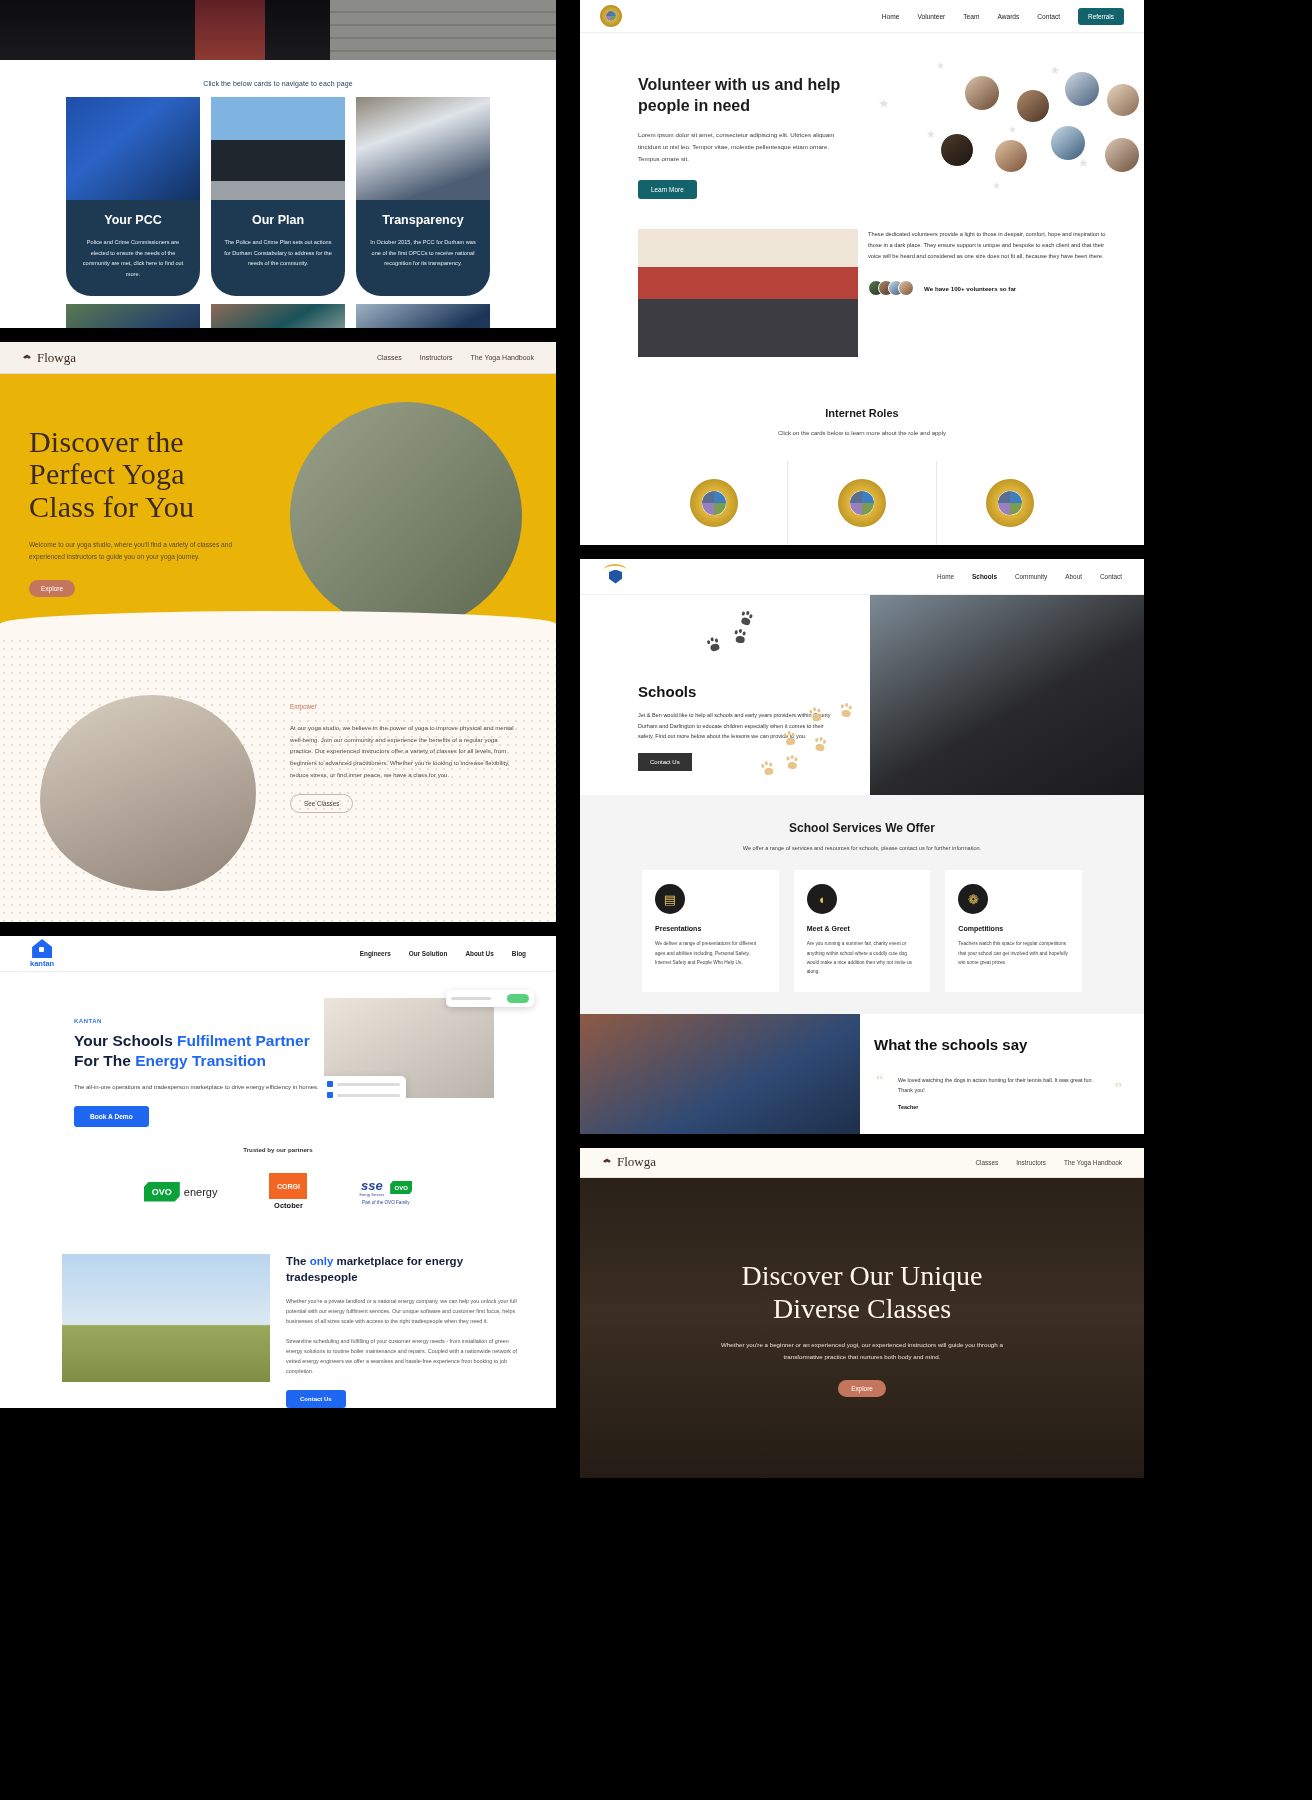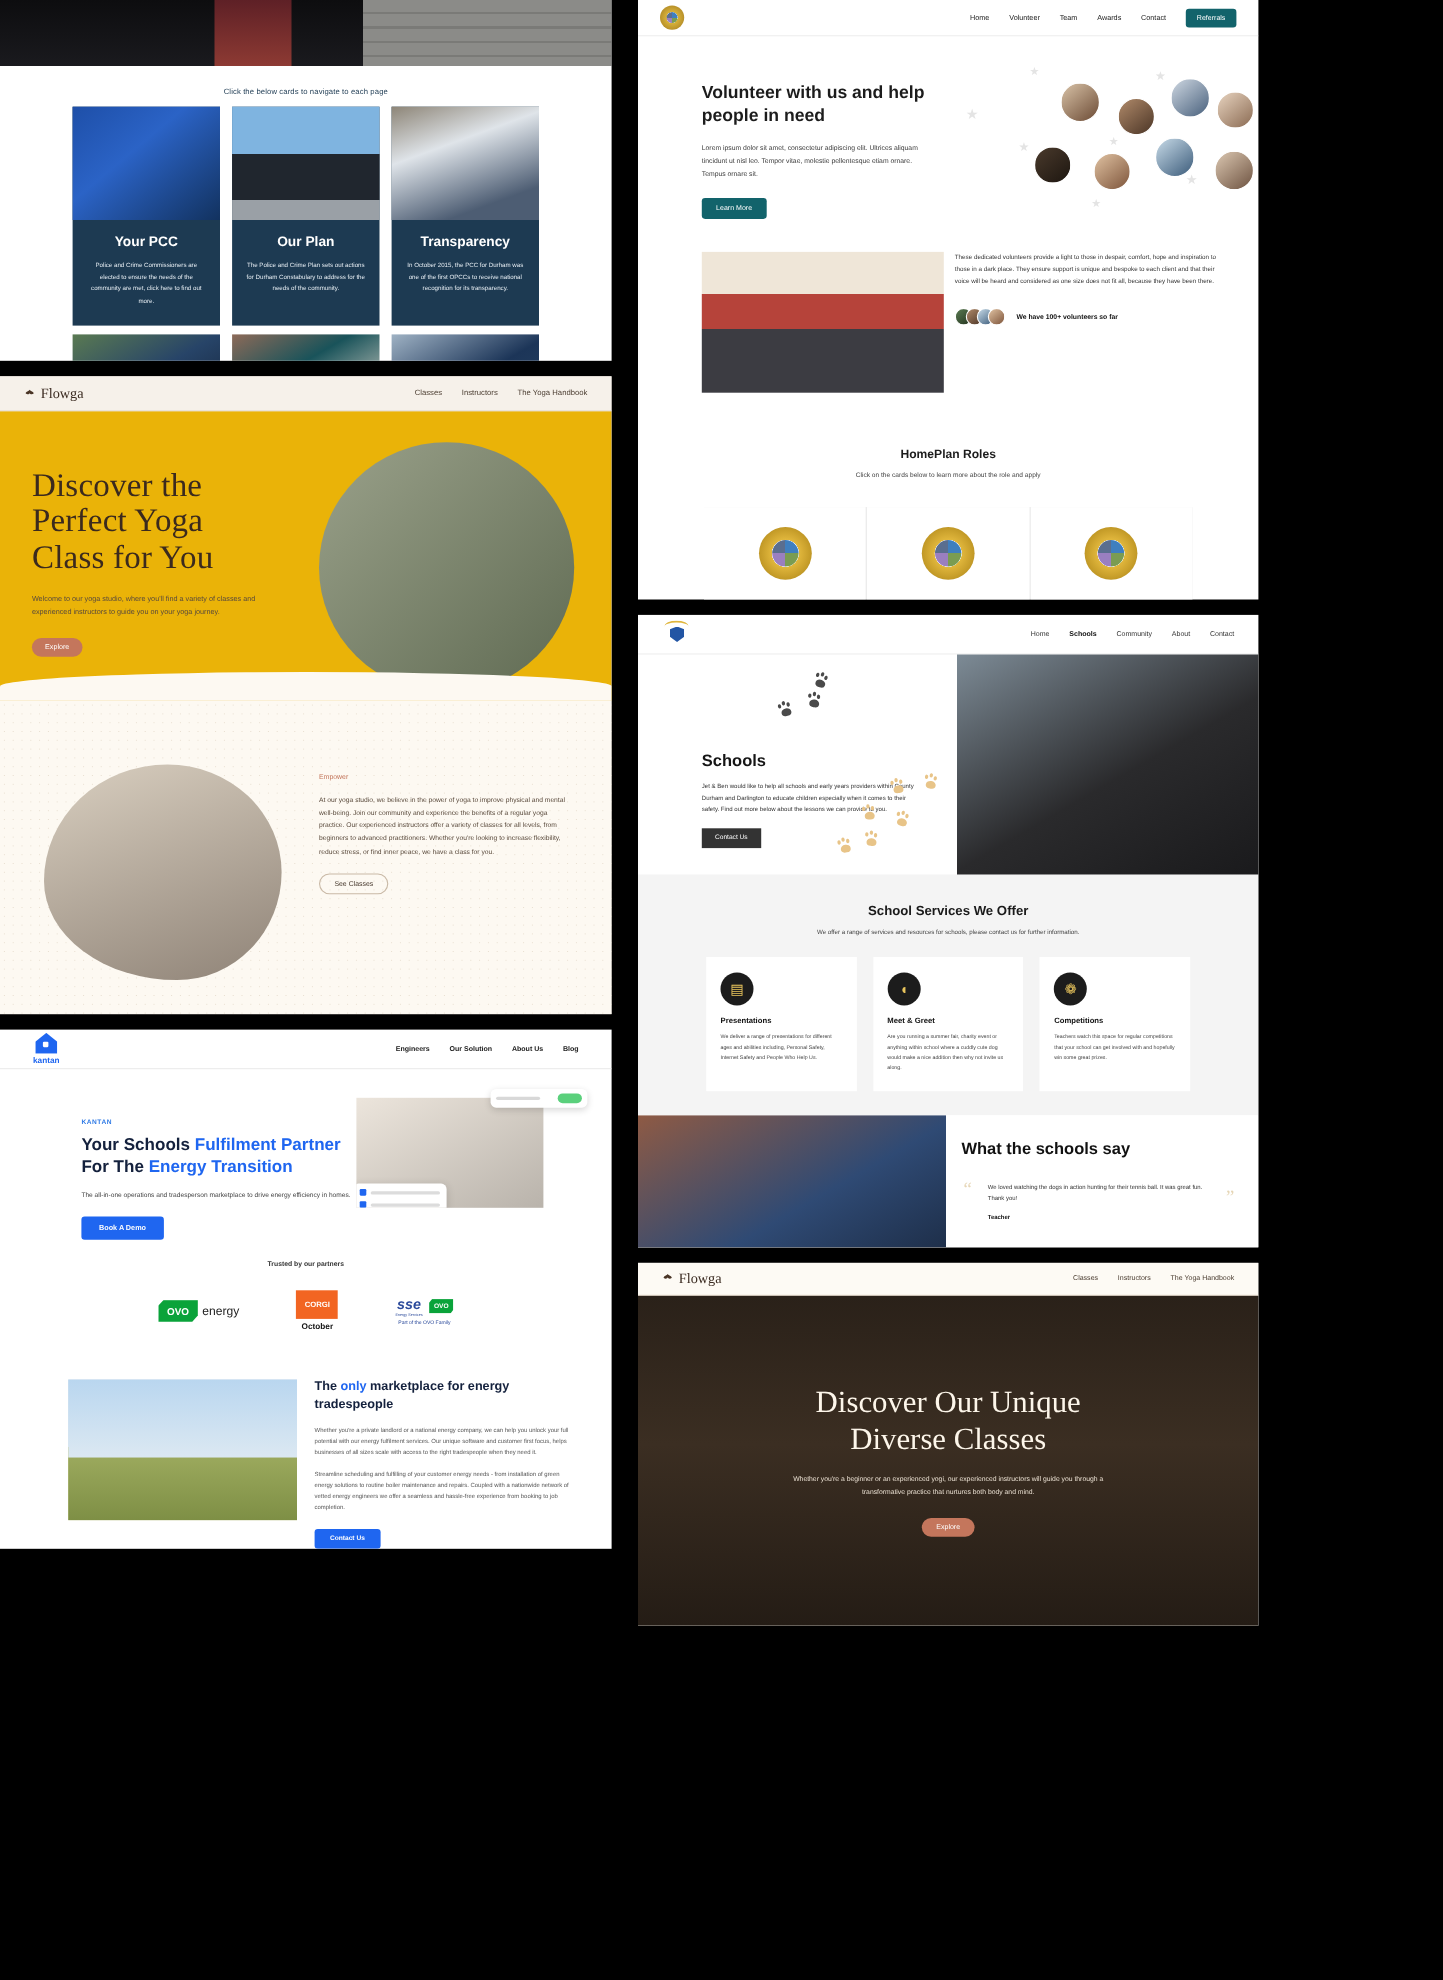--- a/index.html
+++ b/index.html
@@ -22,21 +22,21 @@
   .imgph { background-size: cover; background-position: center; position: relative; overflow:hidden; }
 
   
   .pcc { height: 328px; background:#fff; }
   .pcc .topstrip { height:60px; background:#1b1b1b; position:relative; overflow:hidden;}
   .pcc .topstrip .tsA{position:absolute;left:0;top:0;width:330px;height:60px;background:linear-gradient(180deg,#0d0d0f,#1a1a1e);}
   .pcc .topstrip .tsB{position:absolute;left:195px;top:0;width:70px;height:60px;background:linear-gradient(180deg,#5e2026,#8d3a33);}
   .pcc .topstrip .tsC{position:absolute;left:330px;top:0;width:226px;height:60px;background:repeating-linear-gradient(180deg,#8b8b88 0 11px,#7a7a77 11px 13px),#8b8b88;}
   .pcc .caption { text-align:center; font-size:7px; color:#1d3a52; padding:20px 0 10px; letter-spacing:.1px;}
   .pcc .cards { display:grid; grid-template-columns:repeat(3,1fr); gap:11px; padding:0 66px; }
-  .pcc .card { background:#1d3a52; }
+  .pcc .card { background:#1d3a52;border-radius:25px; }
   .pcc .card .ph { height:103px; }
   .pcc .card h3 { color:#fff; font-size:12.5px; text-align:center; margin:13px 0 10px; font-weight:700;}
   .pcc .card p { color:#e5ecf2; font-size:5.6px; line-height:1.9; text-align:center; padding:0 12px 16px;}
   .pcc .cards2 { display:grid; grid-template-columns:repeat(3,1fr); gap:11px; padding:8px 66px 0;}
   .pcc .cards2 .ph { height:62px; }
 
   
   .flowga { background:#efe7df; }
   .fg-nav { height:32px; background:#f6f1ea; padding:0 22px; border-bottom:1px solid #e5dcd1;}
   .fg-logo { display:flex; align-items:center; gap:5px; font-family:"Liberation Serif",serif; font-size:13px; color:#3a2a20;}
@@ -389,21 +389,21 @@
               <i style="background:linear-gradient(140deg,#5a7a52,#24341f)"></i>
               <i style="background:linear-gradient(140deg,#b08a6a,#4b3526)"></i>
               <i style="background:linear-gradient(140deg,#c8dbe8,#3b5b7a)"></i>
               <i style="background:linear-gradient(140deg,#e0c2a2,#7d543a)"></i>
             </span>
             <span class="t">We have 100+ volunteers so far</span>
           </div>
         </div>
       </div>
       <div class="vol-roles">
-        <h2>HomePlan Roles</h2>
+        <h2>Internet Roles</h2>
         <p>Click on the cards below to learn more about the role and apply</p>
         <div class="vol-cards">
           <div class="vol-card">
               <div class="vol-seal"></div>
             </div>
           <div class="vol-card">
               <div class="vol-seal"></div>
             </div>
           <div class="vol-card">
               <div class="vol-seal"></div>

